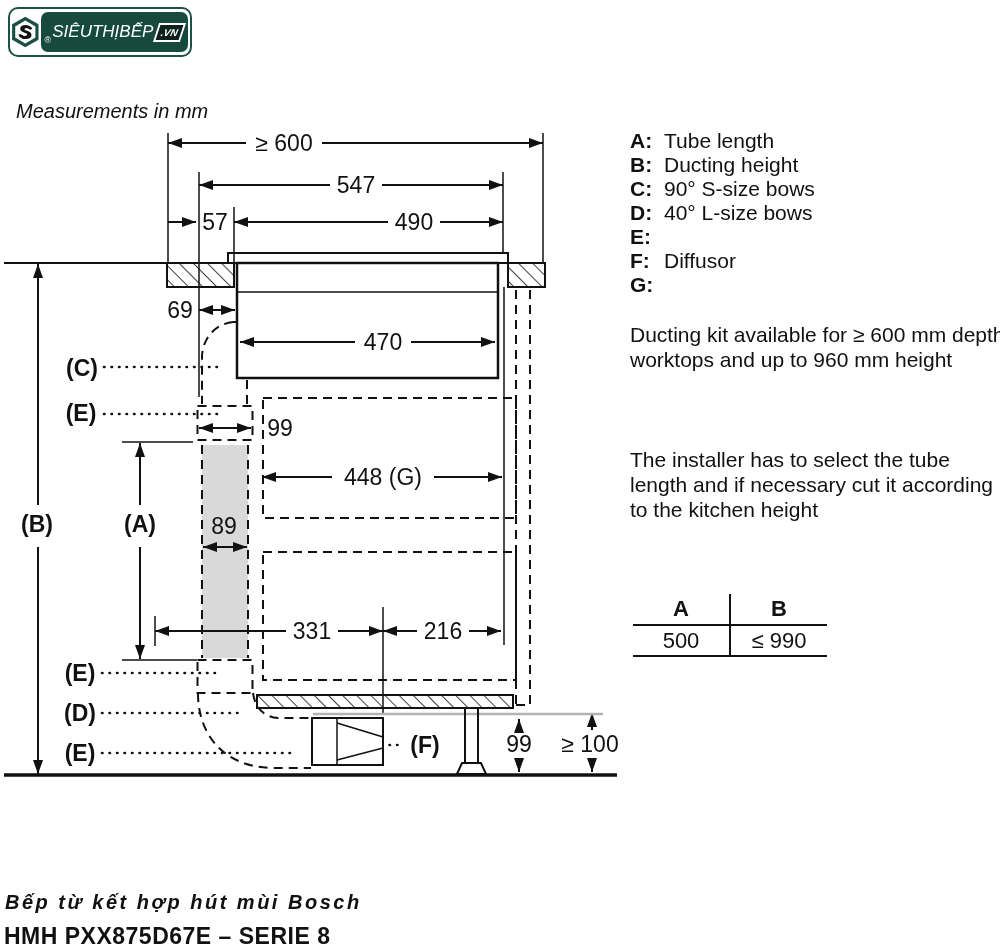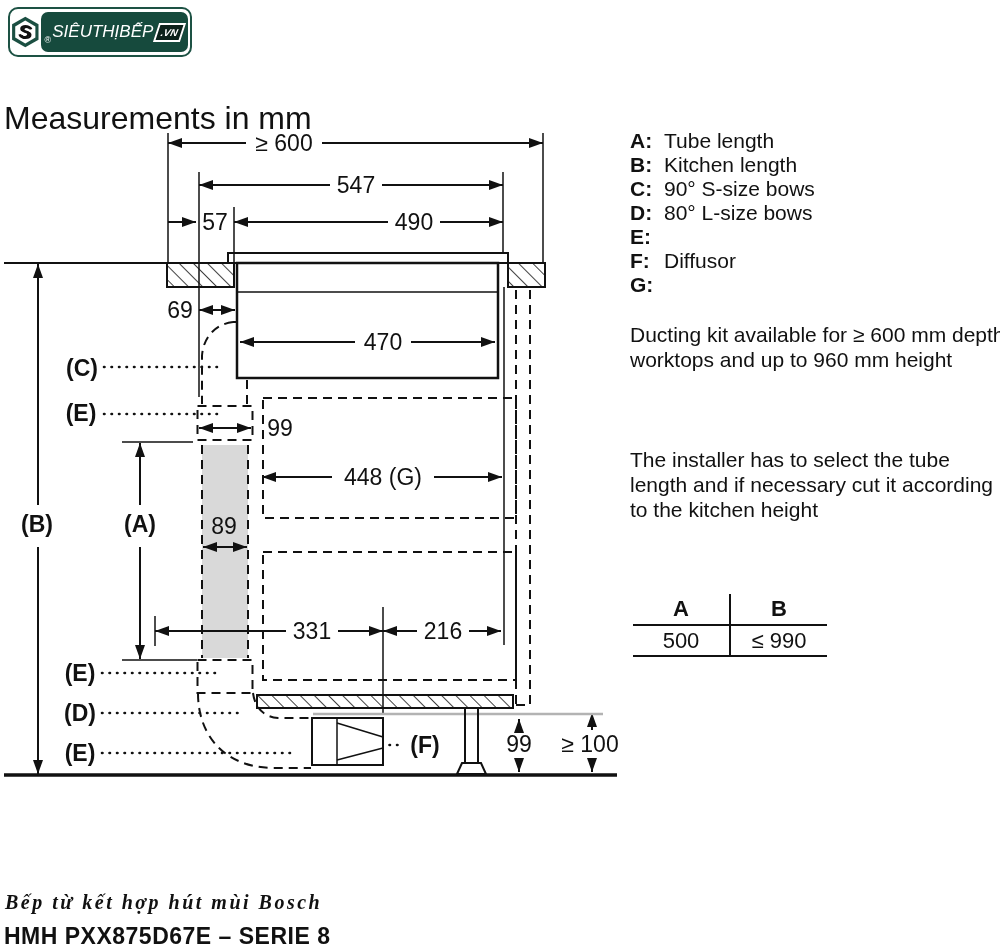--- a/index.html
+++ b/index.html
@@ -12,34 +12,34 @@
   .logo{position:absolute;left:8px;top:7px;width:184px;height:50px;border:2px solid #1d5244;
         border-radius:10px;background:#fff;display:flex;align-items:center;box-sizing:border-box;}
   .logo-band{background:#164a3d;border-radius:7px;height:40px;margin:0 2px 0 0;flex:1;
              display:flex;align-items:center;padding:0 5px 0 4px;}
   .logo-reg{color:#fff;font-size:9px;align-self:flex-end;margin:0 1px 7px 0;}
   .logo-brand{color:#fff;font-style:italic;font-weight:normal;font-size:17px;letter-spacing:0px;white-space:nowrap;}
   .vn-badge{background:#0c211b;border:2px solid #fff;transform:skewX(-18deg);margin-left:3px;
             padding:0 3px;height:15px;display:flex;align-items:center;}
   .vn-badge span{color:#fff;font-size:10px;font-weight:bold;font-style:italic;transform:skewX(6deg);}
   
-  .meas{position:absolute;left:4px;top:100px;font-size:32px;}
+  .meas{position:absolute;left:16px;top:100px;font-size:20px;font-style:italic;}
   .legend{position:absolute;left:630px;top:129px;}
   .lrow{display:flex;font-size:21px;line-height:24px;}
   .lkey{font-weight:bold;width:34px;flex:none;}
   .para{position:absolute;left:630px;width:378px;font-size:21px;line-height:25px;}
   .p1{top:322px;} .p2{top:447px;}
   
   .ab-table{position:absolute;left:633px;top:594px;border-collapse:collapse;font-size:22px;}
   .ab-table td{width:96px;text-align:center;padding:0;height:29px;}
   .ab-table tr.hd td{font-weight:bold;height:30px;}
   .ab-table td.c1{border-right:2px solid #111;}
   .ab-table tr.hd td, .ab-table tr.r1 td{border-bottom:2px solid #111;}
   
-  .f-title{position:absolute;left:5px;top:891px;font-family:Liberation Serif, serif;
+  .f-title{position:absolute;left:5px;top:891px;font-family:Liberation Sans, sans-serif;
            font-weight:bold;font-style:italic;font-size:20px;letter-spacing:2.5px;}
   .f-model{position:absolute;left:4px;top:923px;font-weight:bold;font-size:23px;letter-spacing:0.5px;text-align:center;}
 </style>
 </head>
 <body>
 
 <div id="page">
 
   <div class="logo">
     <svg width="44" height="46" viewBox="0 0 44 48">
@@ -188,29 +188,29 @@
     <text class="lb" x="425" y="753" text-anchor="middle">(F)</text>
   </svg>
 
   <div class="legend">
     <div class="lrow">
         <span class="lkey">A:</span>
         <span>Tube length</span>
       </div>
     <div class="lrow">
         <span class="lkey">B:</span>
-        <span>Kitchen length</span>
+        <span>Ducting height</span>
       </div>
     <div class="lrow">
         <span class="lkey">C:</span>
         <span>90° S-size bows</span>
       </div>
     <div class="lrow">
         <span class="lkey">D:</span>
-        <span>80° L-size bows</span>
+        <span>40° L-size bows</span>
       </div>
     <div class="lrow">
         <span class="lkey">E:</span>
       </div>
     <div class="lrow">
         <span class="lkey">F:</span>
         <span>Diffusor</span>
       </div>
     <div class="lrow">
         <span class="lkey">G:</span>

